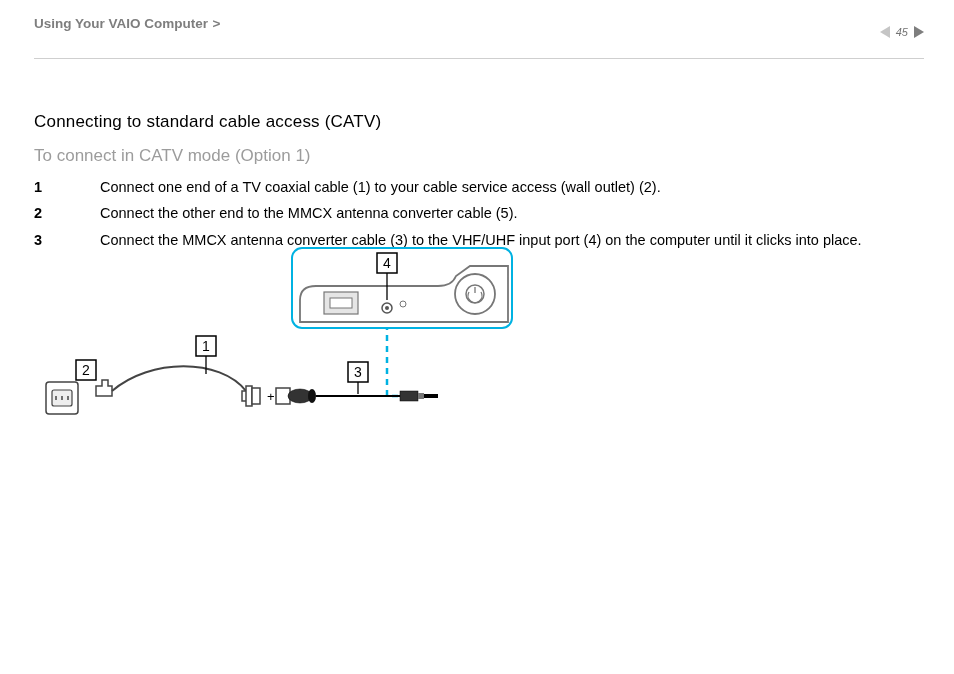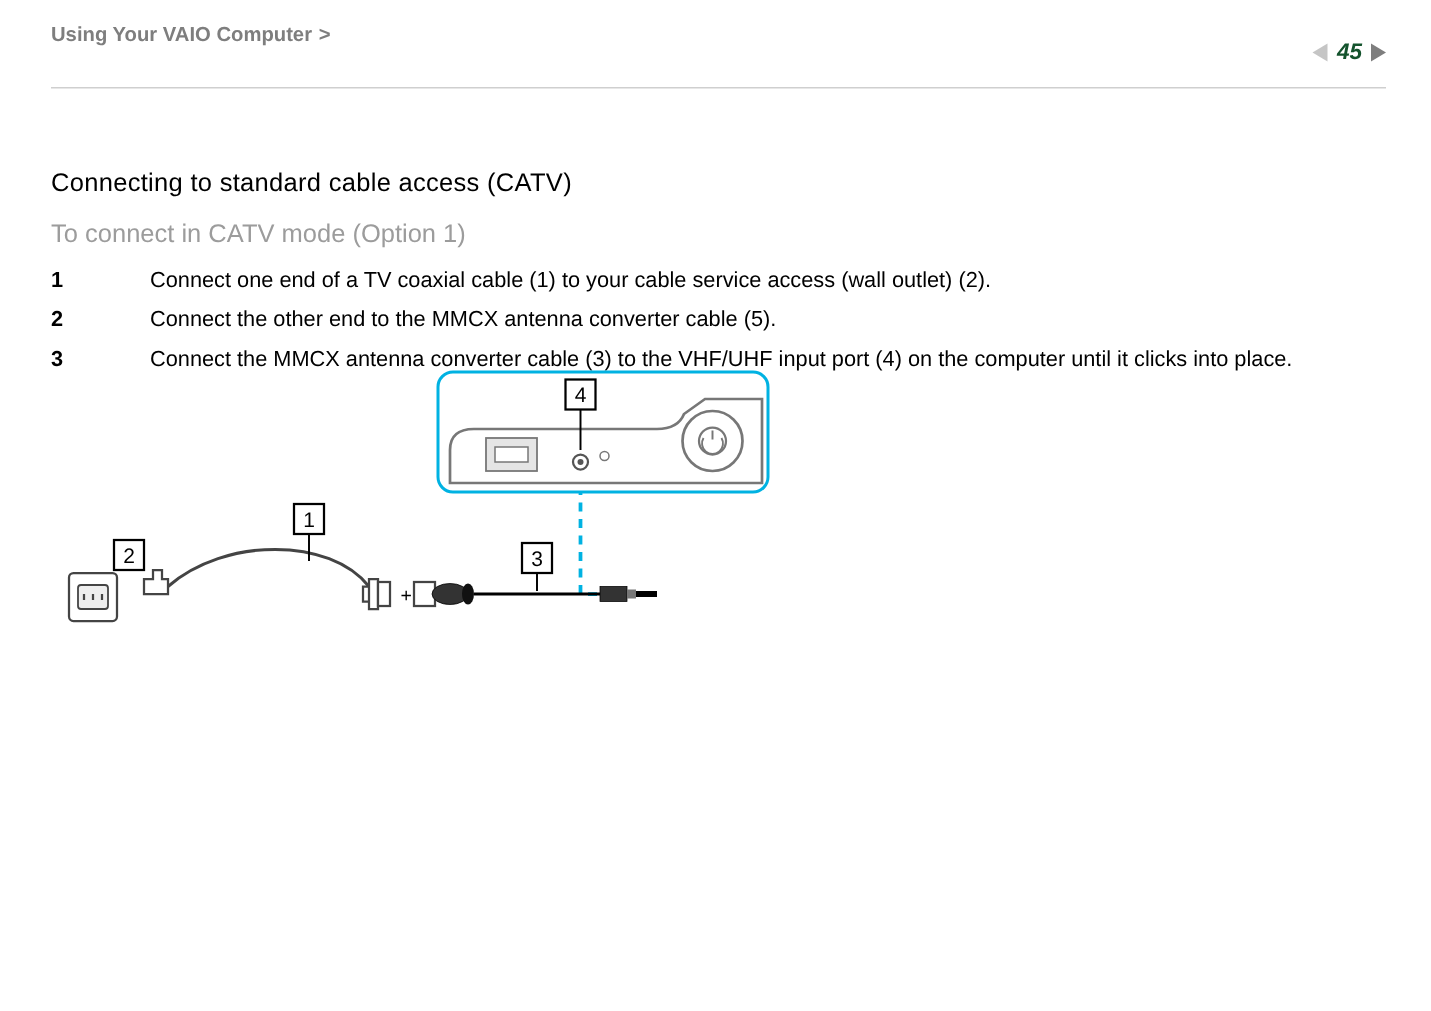--- a/index.html
+++ b/index.html
@@ -45,24 +45,24 @@
   }
   .pager {
     position: absolute;
     right: 0;
     top: 12px;
     display: flex;
     align-items: center;
     gap: 6px;
   }
   .pager .num {
-    font-size: 15px;
-    font-weight: bold;
+    font-size: 11px;
+    font-weight: normal;
     font-style: italic;
-    color: #14532d;
+    color: #737373;
   }
   .tri-left, .tri-right {
     width: 0; height: 0;
     border-top: 6px solid transparent;
     border-bottom: 6px solid transparent;
   }
   .tri-left  { border-right: 10px solid #c5c5c5; }
   .tri-right { border-left: 10px solid #7e7e7e; }
 
   

